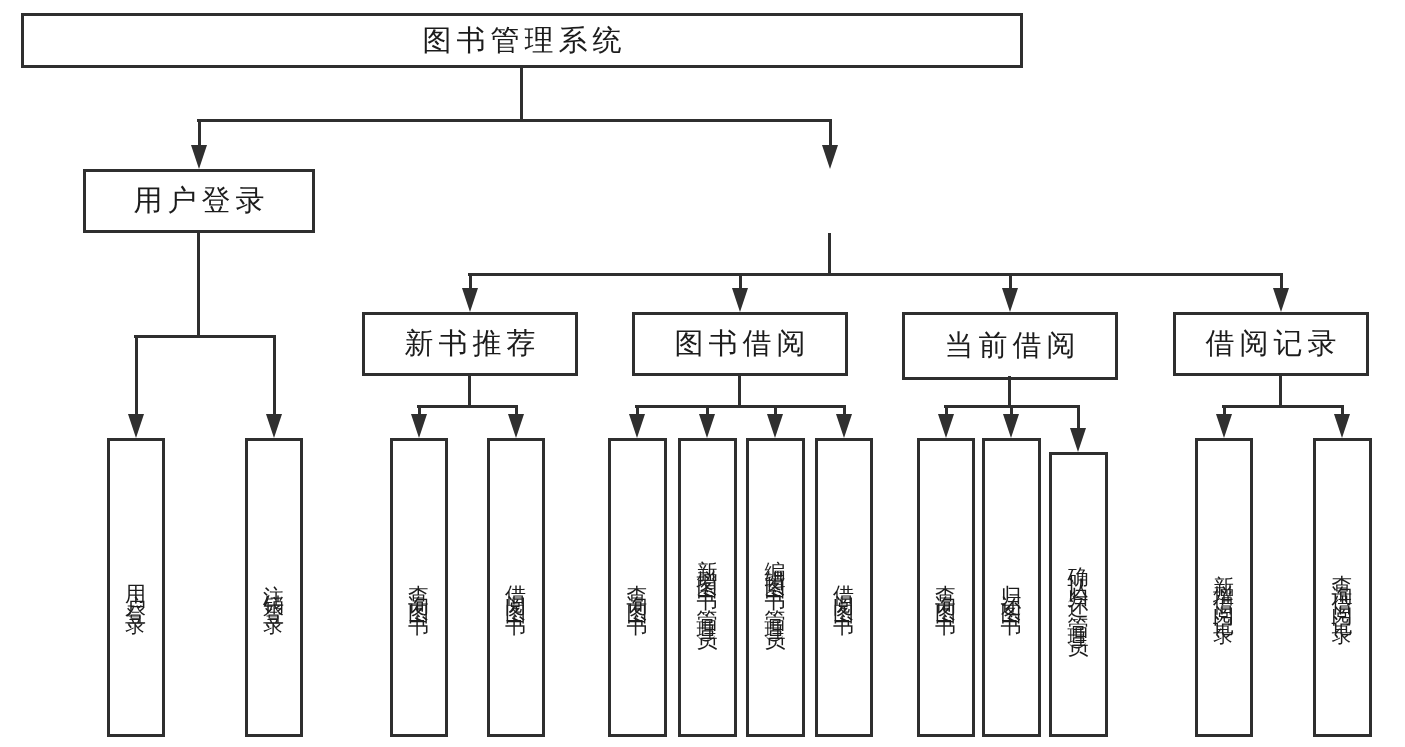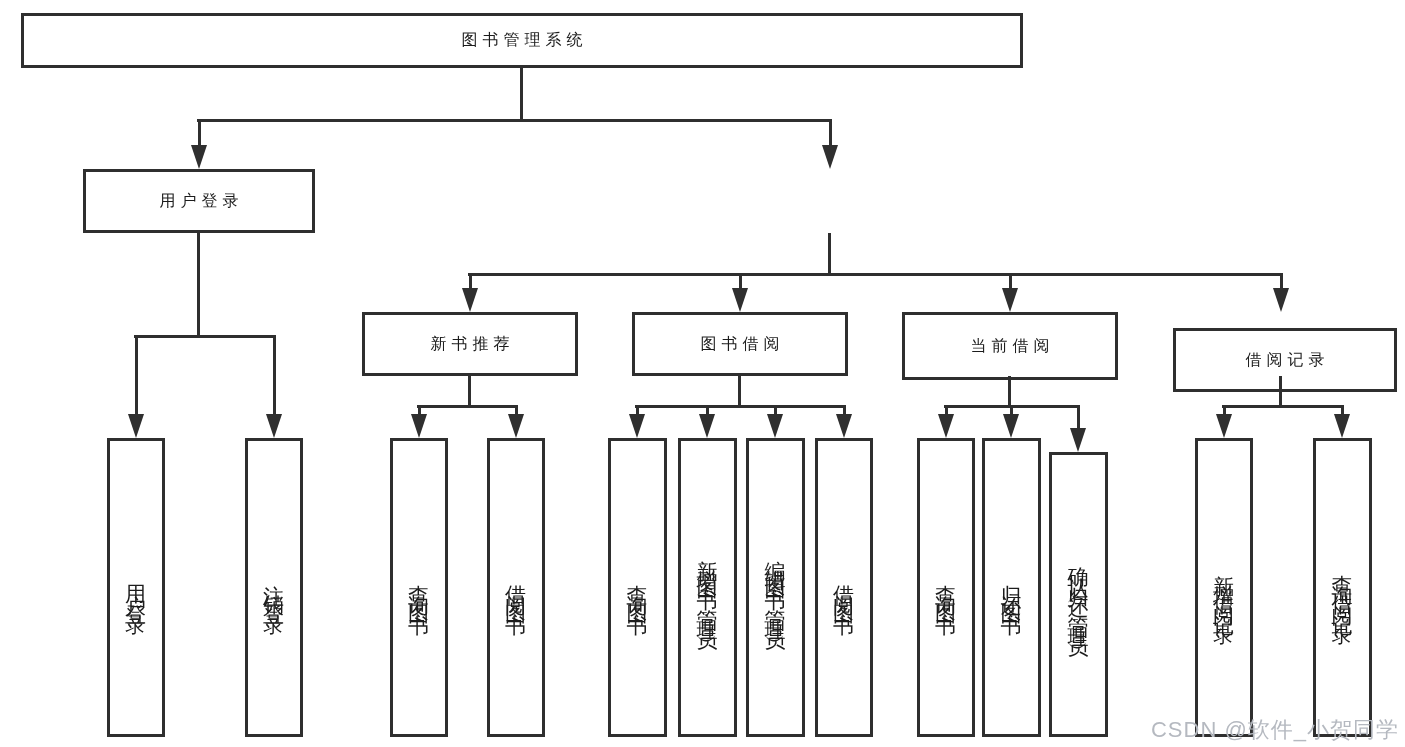--- a/index.html
+++ b/index.html
@@ -19,21 +19,21 @@
     position: absolute;
     box-sizing: border-box;
     border: 3px solid #2f2f2f;
     background: #ffffff;
     display: flex;
     align-items: center;
     justify-content: center;
     color: #1c1c1c;
   }
   .hbox {
-    font-size: 16px;
+    font-size: 29px;
     letter-spacing: 5px;
     text-indent: 5px;
     white-space: nowrap;
   }
   .vbox .vtext {
     writing-mode: vertical-rl;
     text-orientation: mixed;
     font-size: 21px;
     letter-spacing: 10px;
     line-height: 1;
@@ -118,21 +118,21 @@
 
   <div class="box hbox" style="left:632px; top:312px; width:216px; height:64px;">
     <span>图书借阅</span>
   </div>
   <div class="box hbox" style="left:362px; top:312px; width:216px; height:64px;">
     <span>新书推荐</span>
   </div>
   <div class="box hbox" style="left:902px; top:312px; width:216px; height:68px;">
     <span>当前借阅</span>
   </div>
-  <div class="box hbox" style="left:1173px; top:328px; width:224px; height:64px;">
+  <div class="box hbox" style="left:1173px; top:312px; width:196px; height:64px;">
     <span>借阅记录</span>
   </div>
 
   <div class="vline" style="left:468px; top:376px; height:29px;"></div>
   <div class="hline" style="left:417px; top:405px; width:101px;"></div>
   <div class="arrow" style="left:411px; top:405px; height:33px;"></div>
   <div class="arrow" style="left:508px; top:405px; height:33px;"></div>
 
   <div class="vline" style="left:738px; top:376px; height:29px;"></div>
   <div class="hline" style="left:635px; top:405px; width:211px;"></div>
@@ -189,15 +189,14 @@
     <span class="vtext">确认归还（管理员）</span>
   </div>
 
   <div class="box vbox" style="left:1195px; top:438px; width:58px; height:299px;">
     <span class="vtext">新增借阅记录</span>
   </div>
   <div class="box vbox" style="left:1313px; top:438px; width:59px; height:299px;">
     <span class="vtext">查询借阅记录</span>
   </div>
 
-  <div class="watermark">CSDN @软件_小贺同学</div>
 
 </div>
 
 </body></html>

